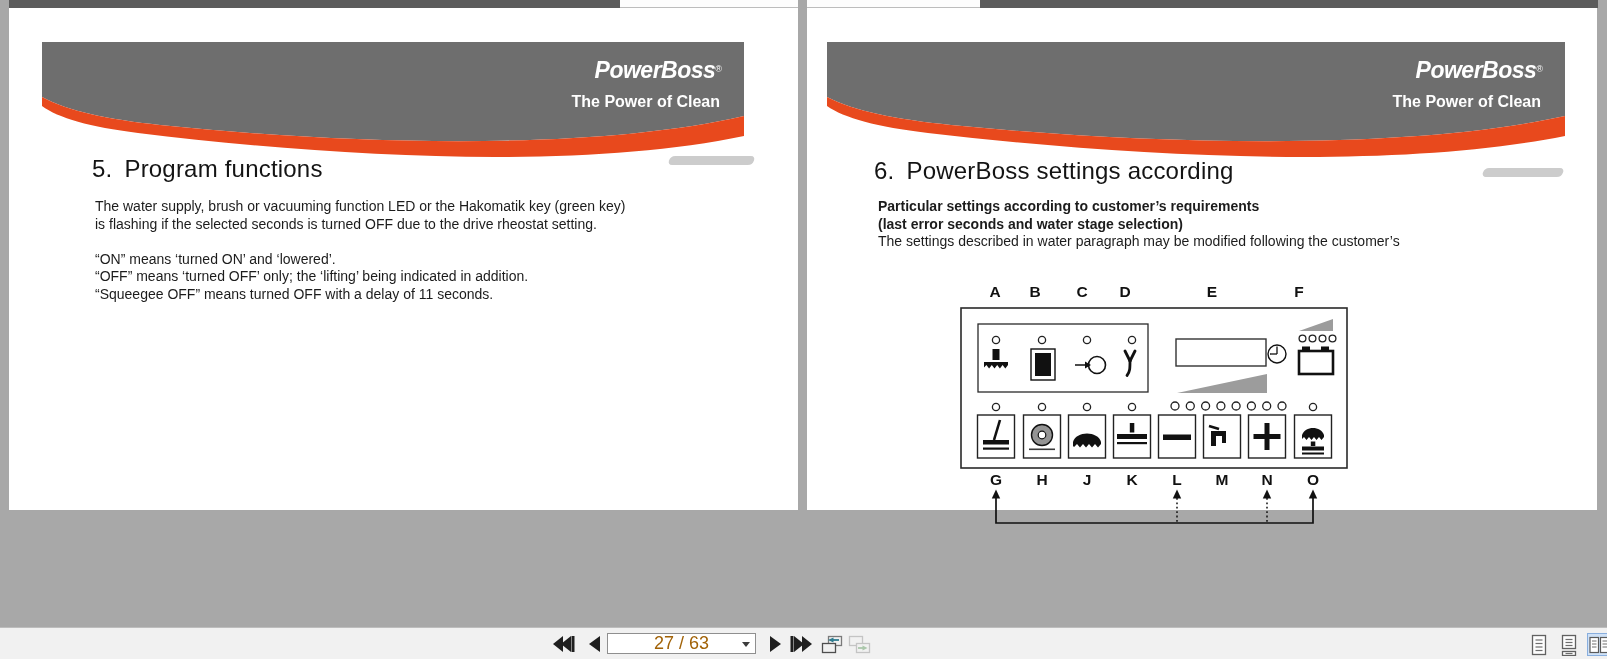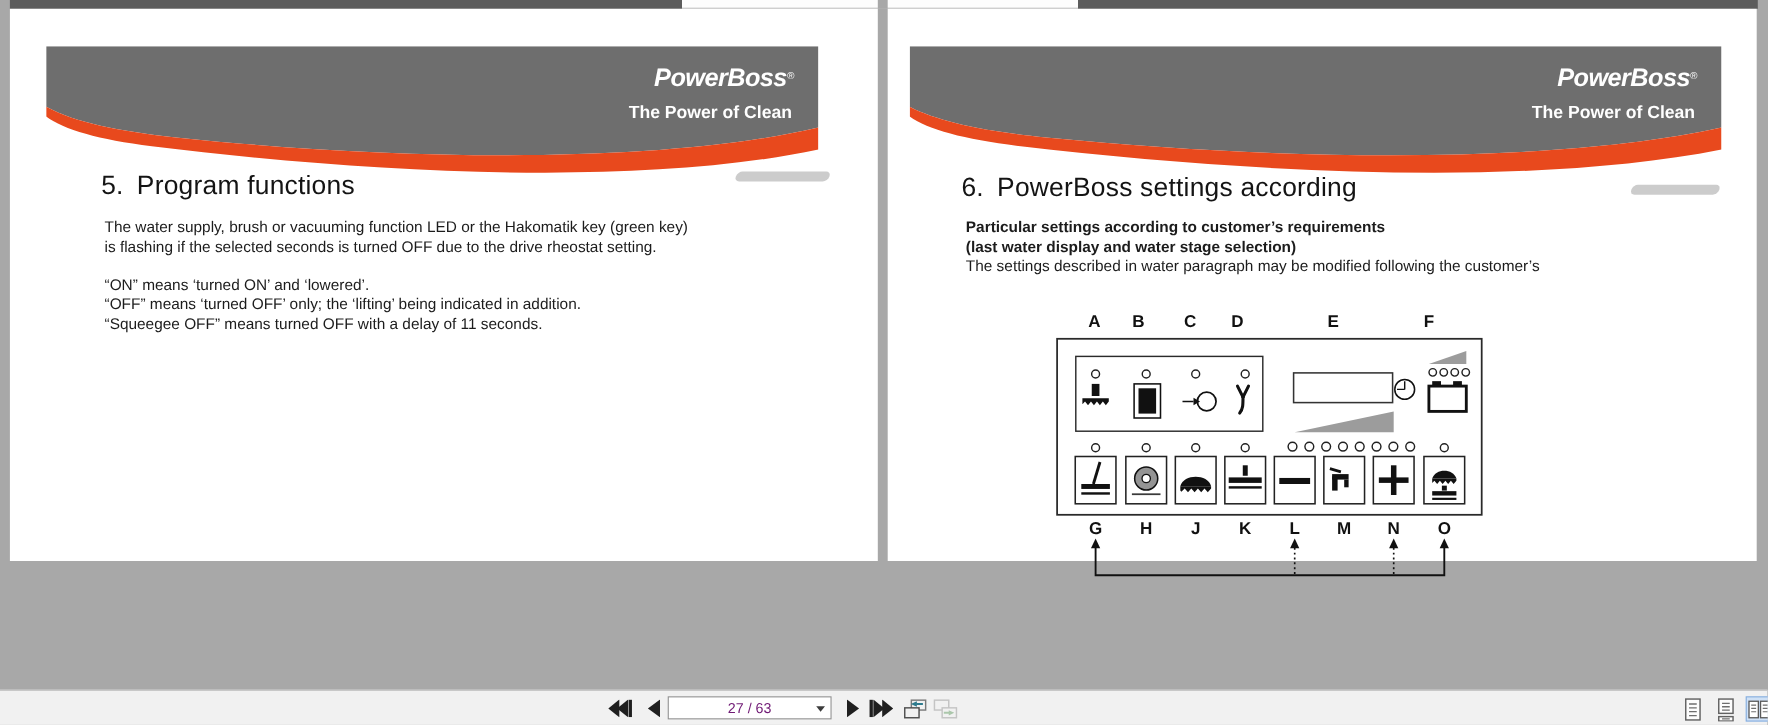--- a/index.html
+++ b/index.html
@@ -30,21 +30,21 @@
 
   .slide-title{display:flex;gap:12px;font-size:24px;color:#141414;letter-spacing:.2px;white-space:nowrap}
   .body-text{font-size:14px;line-height:17.5px;color:#1c1c1c;white-space:nowrap}
   .body-text .b{font-weight:700}
   .gap-line{height:17.5px}
 
   
   .toolbar{left:0;top:627px;width:1607px;height:32px;background:#f1f1f1;border-top:1px solid #bdbdbd;box-sizing:border-box}
   .tb-btn{position:absolute;top:6px;width:24px;height:20px;display:flex;align-items:center;justify-content:center;cursor:default}
   .page-box{position:absolute;left:607px;top:5px;width:149px;height:21px;background:#fff;border:1px solid #8f8f8f;box-sizing:border-box}
-  .page-box input{width:100%;height:100%;border:none;outline:none;text-align:center;font-size:13px;font-family:"Liberation Sans",sans-serif;color:#701a75;background:transparent;padding:0}
+  .page-box input{width:100%;height:100%;border:none;outline:none;text-align:center;font-size:18px;font-family:"Liberation Sans",sans-serif;color:#a16207;background:transparent;padding:0}
   .page-caret{position:absolute;right:5px;top:8px;width:0;height:0;border-left:4px solid transparent;border-right:4px solid transparent;border-top:5px solid #3c3c3c}
   .view-btn{position:absolute;top:5px;width:22px;height:23px;display:flex;align-items:center;justify-content:center}
   .view-btn.selected{background:#cfe1f6;border:1px solid #88aede;box-sizing:border-box}
 </style>
 </head>
 <body>
 
 <div class="abs top-sliver"></div>
 <div class="abs sliver-light"></div>
 <div class="abs top-sliver sliver-gutter" style="left:798px;background:#a8a8a8"></div>
@@ -90,21 +90,21 @@
   </div>
   <div class="abs smudge" style="left:676px;top:160px;width:80px"></div>
 
   <div class="abs slide-title" style="left:67px;top:149px">
     <span>6.</span>
     <span>PowerBoss settings according</span>
   </div>
 
   <div class="abs body-text" style="left:71px;top:190px">
     <div class="b">Particular settings according to customer’s requirements</div>
-    <div class="b">(last water display and water stage selection)</div>
+    <div class="b">(last error seconds and water stage selection)</div>
     <div>The settings described in water paragraph may be modified following the customer’s</div>
   </div>
 
   <svg class="abs" style="left:140px;top:268px" width="460" height="250" viewBox="0 0 460 250" font-family="Liberation Sans, sans-serif">
 
     <g font-size="15.5" font-weight="600" fill="#111" text-anchor="middle">
       <text x="48" y="21">A</text>
       <text x="88" y="21">B</text>
       <text x="135" y="21">C</text>
       <text x="178" y="21">D</text>

